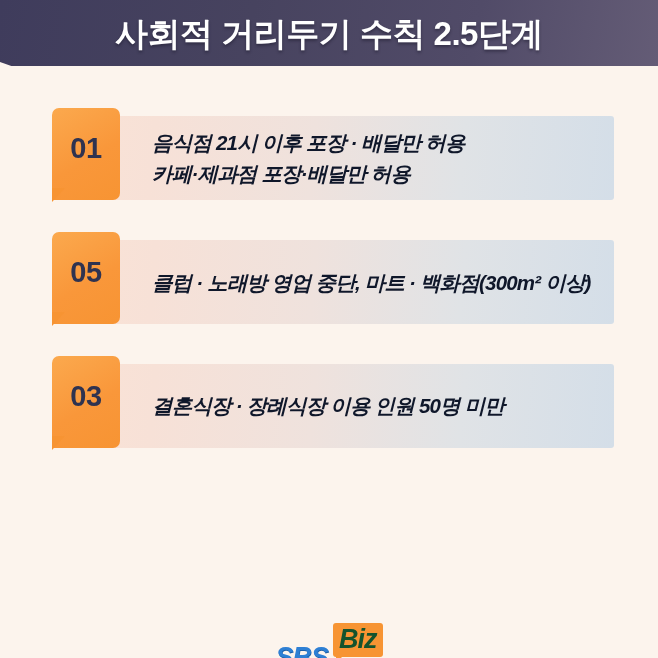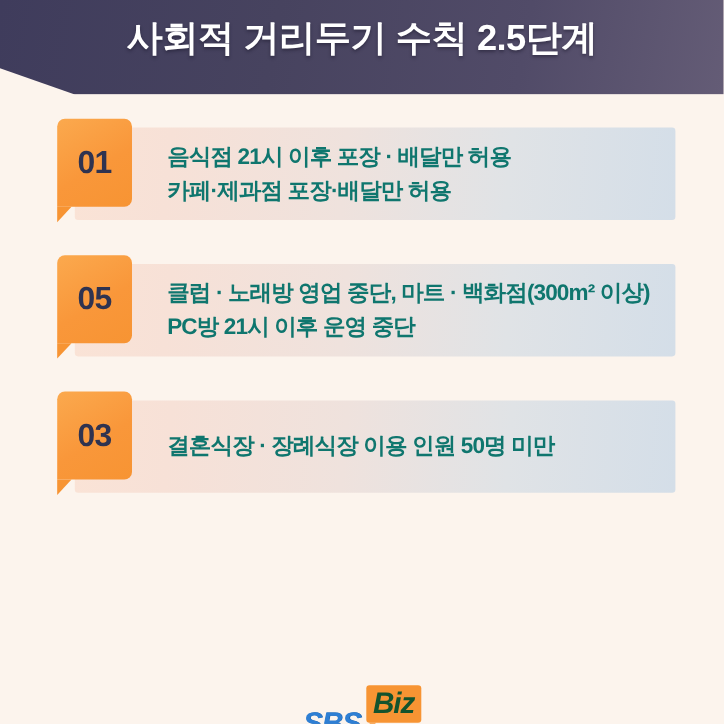--- a/index.html
+++ b/index.html
@@ -14,21 +14,21 @@
     overflow: hidden;
     position: relative;
   }
 
   
   #header-banner {
     position: absolute;
     left: 0;
     top: 0;
     width: 658px;
-    height: 86px;
+    height: 66px;
     background: linear-gradient(100deg, #3F3C5C 0%, #47435F 38%, #514B68 72%, #645C76 100%);
     -webkit-clip-path: polygon(0 0, 658px 0, 658px 86px, 68px 86px, 0 62px);
     clip-path: polygon(0 0, 658px 0, 658px 86px, 68px 86px, 0 62px);
     display: flex;
     align-items: flex-start;
     justify-content: center;
   }
   #header-title {
     margin-top: 12px;
     color: #FFFFFF;
@@ -58,21 +58,21 @@
     width: 546px;
     height: 84px;
     background: linear-gradient(95deg, #FAE3D6 0%, #F7E1D7 16%, #EFE2DD 45%, #E0E3E6 72%, #D4DEE8 100%);
     border-radius: 3px;
   }
   .rule-badge {
     position: absolute;
     left: 52px;
     top: 0;
     width: 68px;
-    height: 80px;
+    height: 92px;
     background: linear-gradient(150deg, #FBA94E 0%, #F9973A 55%, #F79433 100%);
     border-radius: 7px 7px 7px 0;
     z-index: 3;
   }
   .rule-badge::after {
     content: "";
     position: absolute;
     left: 0;
     top: 80px;
     width: 0;
@@ -99,26 +99,27 @@
     left: 152px;
     top: 8px;
     width: 470px;
     height: 84px;
     display: flex;
     flex-direction: column;
     justify-content: center;
     z-index: 4;
   }
   .rule-line {
-    color: #0f766e;
+    color: #0f172a;
     font-size: 20.5px;
     font-weight: bold;
     line-height: 31px;
     letter-spacing: -0.8px;
     white-space: nowrap;
+    font-style: italic;
   }
   .rule-row.single .rule-line {
     line-height: 26px;
   }
 
   
   #footer-logo {
     position: absolute;
     left: 0;
     top: 606px;
@@ -181,21 +182,20 @@
     </div>
   </div>
 
   <div class="rule-row">
     <div class="rule-bar"></div>
     <div class="rule-badge">
       <div class="rule-badge-num">05</div>
     </div>
     <div class="rule-text">
       <div class="rule-line">클럽 · 노래방 영업 중단, 마트 · 백화점(300m² 이상)</div>
-      <div class="rule-line">PC방 21시 이후 운영 중단</div>
     </div>
   </div>
 
   <div class="rule-row single">
     <div class="rule-bar"></div>
     <div class="rule-badge">
       <div class="rule-badge-num">03</div>
     </div>
     <div class="rule-text">
       <div class="rule-line">결혼식장 · 장례식장 이용 인원 50명 미만</div>

